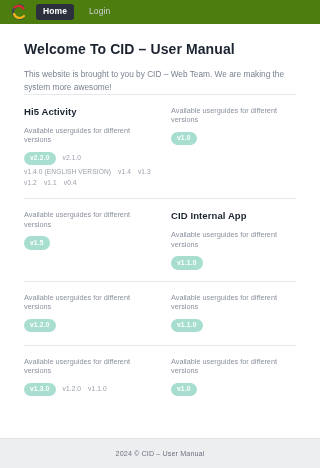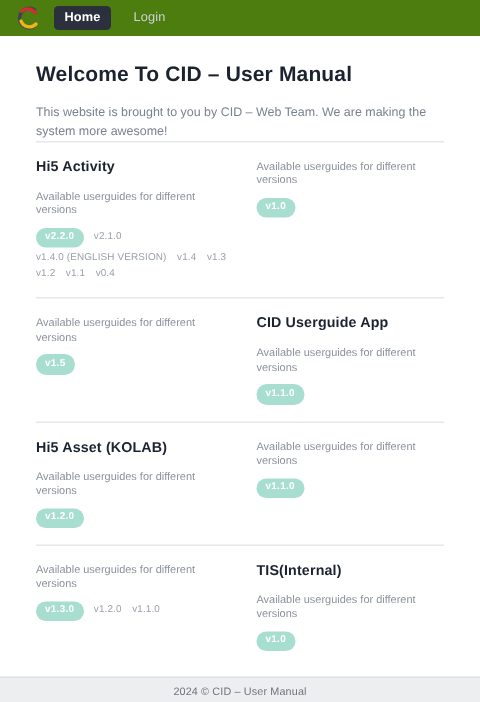--- a/index.html
+++ b/index.html
@@ -140,21 +140,21 @@
     font-weight: 600;
     letter-spacing: .2px;
   }
 
   
   .footer {
     position: absolute;
     left: 0;
     right: 0;
     bottom: 0;
-    height: 17px;
+    height: 30px;
     background: #edeef0;
     border-top: 1px solid #dfe1e5;
     display: flex;
     align-items: center;
     justify-content: center;
     font-size: 7.2px;
     color: #6e7480;
     letter-spacing: .1px;
   }
 </style>
@@ -200,49 +200,47 @@
             <span class="ver badge">v1.0</span>
           </div>
         </div>
         <div class="card">
           <div class="card-sub">Available userguides for different versions</div>
           <div class="versions">
             <span class="ver badge">v1.5</span>
           </div>
         </div>
         <div class="card right">
-          <div class="card-title">CID Userguide App</div>
+          <div class="card-title">CID Internal App</div>
           <div class="card-sub">Available userguides for different versions</div>
           <div class="versions">
             <span class="ver badge">v1.1.0</span>
           </div>
         </div>
         <div class="card">
-          <div class="card-title">Hi5 Asset (KOLAB)</div>
           <div class="card-sub">Available userguides for different versions</div>
           <div class="versions">
             <span class="ver badge">v1.2.0</span>
           </div>
         </div>
         <div class="card right">
           <div class="card-sub">Available userguides for different versions</div>
           <div class="versions">
             <span class="ver badge">v1.1.0</span>
           </div>
         </div>
         <div class="card">
           <div class="card-sub">Available userguides for different versions</div>
           <div class="versions">
             <span class="ver badge">v1.3.0</span>
             <span class="ver">v1.2.0</span>
             <span class="ver">v1.1.0</span>
           </div>
         </div>
         <div class="card right">
-          <div class="card-title">TIS(Internal)</div>
           <div class="card-sub">Available userguides for different versions</div>
           <div class="versions">
             <span class="ver badge">v1.0</span>
           </div>
         </div>
       </div>
 
   </div>
 </div>
 

